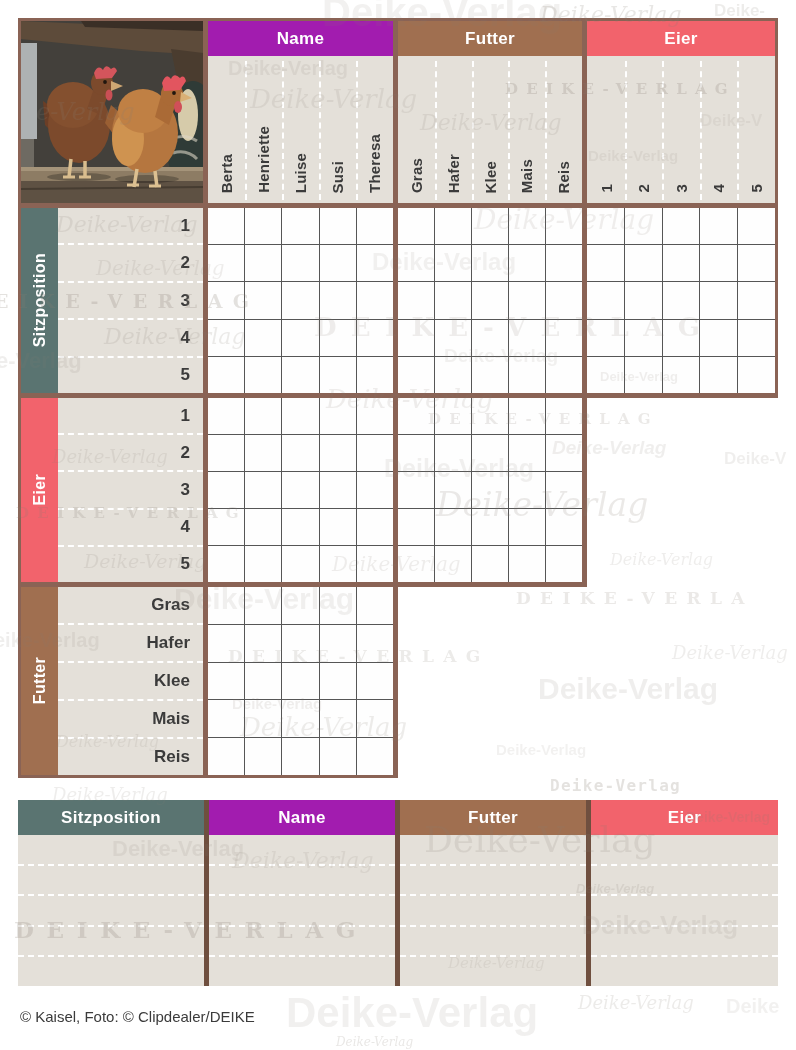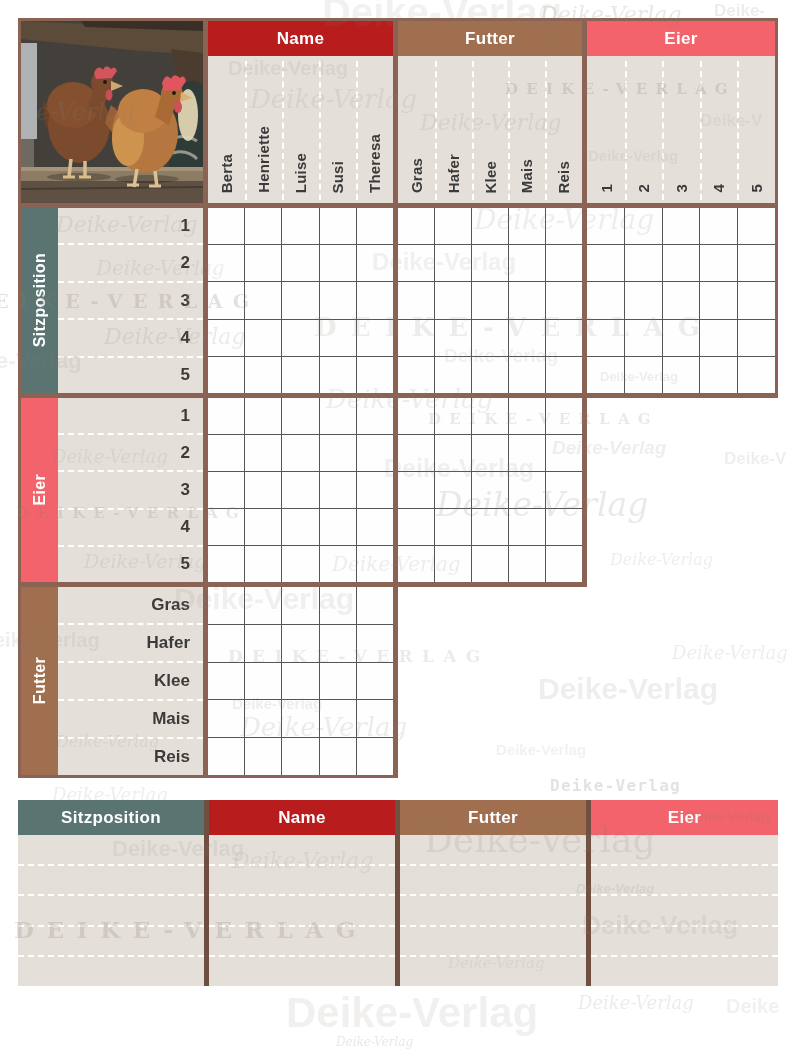--- a/index.html
+++ b/index.html
@@ -8,21 +8,21 @@
   
   .band{position:absolute;background:#8A6355;}
   
   .blk{position:absolute;box-sizing:border-box;}
   
   .photo svg{display:block;width:100%;height:100%;}
   
   .top-block{background:#E4E0D9;}
   .thdr{height:35px;display:flex;align-items:center;justify-content:center;
         color:#fff;font-weight:bold;font-size:17px;letter-spacing:.3px;}
-  .c-orange{background:#b91c1c}.c-brown{background:#A06F50}.c-red{background:#F2636C}.c-teal{background:#5A7471}
+  .c-orange{background:#a21caf}.c-brown{background:#A06F50}.c-red{background:#F2636C}.c-teal{background:#5A7471}
   .vcol{position:absolute;top:35px;bottom:0;display:flex;align-items:flex-end;justify-content:center;}
   .vert{writing-mode:vertical-rl;transform:rotate(180deg);white-space:nowrap;}
   .vcol .vert{margin-bottom:10px;font-size:15px;font-weight:600;color:#3B3B3B;letter-spacing:.2px;}
   .vsep{position:absolute;top:40px;bottom:3px;width:0;border-left:2px dashed #fff;}
   
   .left-block{background:#E4E0D9;}
   .sidebar{position:absolute;left:0;top:0;bottom:0;width:37px;display:flex;align-items:center;justify-content:center;}
   .sidebar .vert{color:#fff;font-weight:bold;font-size:16px;letter-spacing:.3px;}
   .rowzone{position:absolute;left:37px;right:0;top:0;bottom:0;display:flex;flex-direction:column;}
   .rrow{flex:1;display:flex;align-items:center;justify-content:flex-end;padding-right:13px;
@@ -415,20 +415,21 @@
       <div class="sol-body">
           <div class="sol-row"></div>
           <div class="sol-row"></div>
           <div class="sol-row"></div>
           <div class="sol-row"></div>
           <div class="sol-row"></div>
         </div>
     </div>
   </div>
 
+  <div class="credit">© Kaisel, Foto: © Clipdealer/DEIKE</div>
 
   <div id="wm-layer">
       <span class="wm wm-b" style="left: 322px; top: -8px; font-size: 40px; opacity: 0.1;">Deike-Verlag</span>
       <span class="wm wm-s" style="left: 540px; top: 4px; font-size: 22px; opacity: 0.18;">Deike-Verlag</span>
       <span class="wm wm-b" style="left: 714px; top: 2px; font-size: 17px; opacity: 0.14;">Deike-</span>
       <span class="wm wm-b" style="left: 228px; top: 58px; font-size: 20px; opacity: 0.12;">Deike-Verlag</span>
       <span class="wm wm-s" style="left: 250px; top: 86px; font-size: 26px; opacity: 0.13;">Deike-Verlag</span>
       <span class="wm wm-c" style="left: 505px; top: 82px; font-size: 15px; opacity: 0.22;">DEIKE-VERLAG</span>
       <span class="wm wm-s" style="left: 420px; top: 112px; font-size: 22px; opacity: 0.14;">Deike-Verlag</span>
       <span class="wm wm-b" style="left: 588px; top: 148px; font-size: 15px; opacity: 0.11;">Deike-Verlag</span>
@@ -448,20 +449,21 @@
       <span class="wm wm-c" style="left: 428px; top: 412px; font-size: 15px; opacity: 0.16;">DEIKE-VERLAG</span>
       <span class="wm wm-bi" style="left: 552px; top: 438px; font-size: 19px; opacity: 0.12;">Deike-Verlag</span>
       <span class="wm wm-b" style="left: 724px; top: 450px; font-size: 17px; opacity: 0.12;">Deike-V</span>
       <span class="wm wm-b" style="left: 384px; top: 456px; font-size: 25px; opacity: 0.11;">Deike-Verlag</span>
       <span class="wm wm-s" style="left: 52px; top: 448px; font-size: 18px; opacity: 0.13;">Deike-Verlag</span>
       <span class="wm wm-s" style="left: 436px; top: 488px; font-size: 33px; opacity: 0.16;">Deike-Verlag</span>
       <span class="wm wm-c" style="left: 16px; top: 506px; font-size: 15px; opacity: 0.18;">DEIKE-VERLAG</span>
       <span class="wm wm-s" style="left: 84px; top: 552px; font-size: 19px; opacity: 0.14;">Deike-Verlag</span>
       <span class="wm wm-s" style="left: 332px; top: 554px; font-size: 20px; opacity: 0.13;">Deike-Verlag</span>
       <span class="wm wm-s" style="left: 610px; top: 552px; font-size: 16px; opacity: 0.13;">Deike-Verlag</span>
+      <span class="wm wm-c" style="left: 516px; top: 590px; font-size: 17px; opacity: 0.16;">DEIKE-VERLA</span>
       <span class="wm wm-b" style="left: 174px; top: 584px; font-size: 30px; opacity: 0.11;">Deike-Verlag</span>
       <span class="wm wm-b" style="left: -6px; top: 630px; font-size: 20px; opacity: 0.12;">eike-Verlag</span>
       <span class="wm wm-c" style="left: 228px; top: 648px; font-size: 17px; opacity: 0.15;">DEIKE-VERLAG</span>
       <span class="wm wm-s" style="left: 672px; top: 644px; font-size: 18px; opacity: 0.13;">Deike-Verlag</span>
       <span class="wm wm-b" style="left: 538px; top: 674px; font-size: 30px; opacity: 0.12;">Deike-Verlag</span>
       <span class="wm wm-b" style="left: 232px; top: 696px; font-size: 15px; opacity: 0.12;">Deike-Verlag</span>
       <span class="wm wm-s" style="left: 240px; top: 714px; font-size: 26px; opacity: 0.14;">Deike-Verlag</span>
       <span class="wm wm-s" style="left: 56px; top: 734px; font-size: 16px; opacity: 0.12;">Deike-Verlag</span>
       <span class="wm wm-b" style="left: 496px; top: 742px; font-size: 15px; opacity: 0.1;">Deike-Verlag</span>
       <span class="wm wm-m" style="left: 550px; top: 778px; font-size: 16px; opacity: 0.22;">Deike-Verlag</span>

